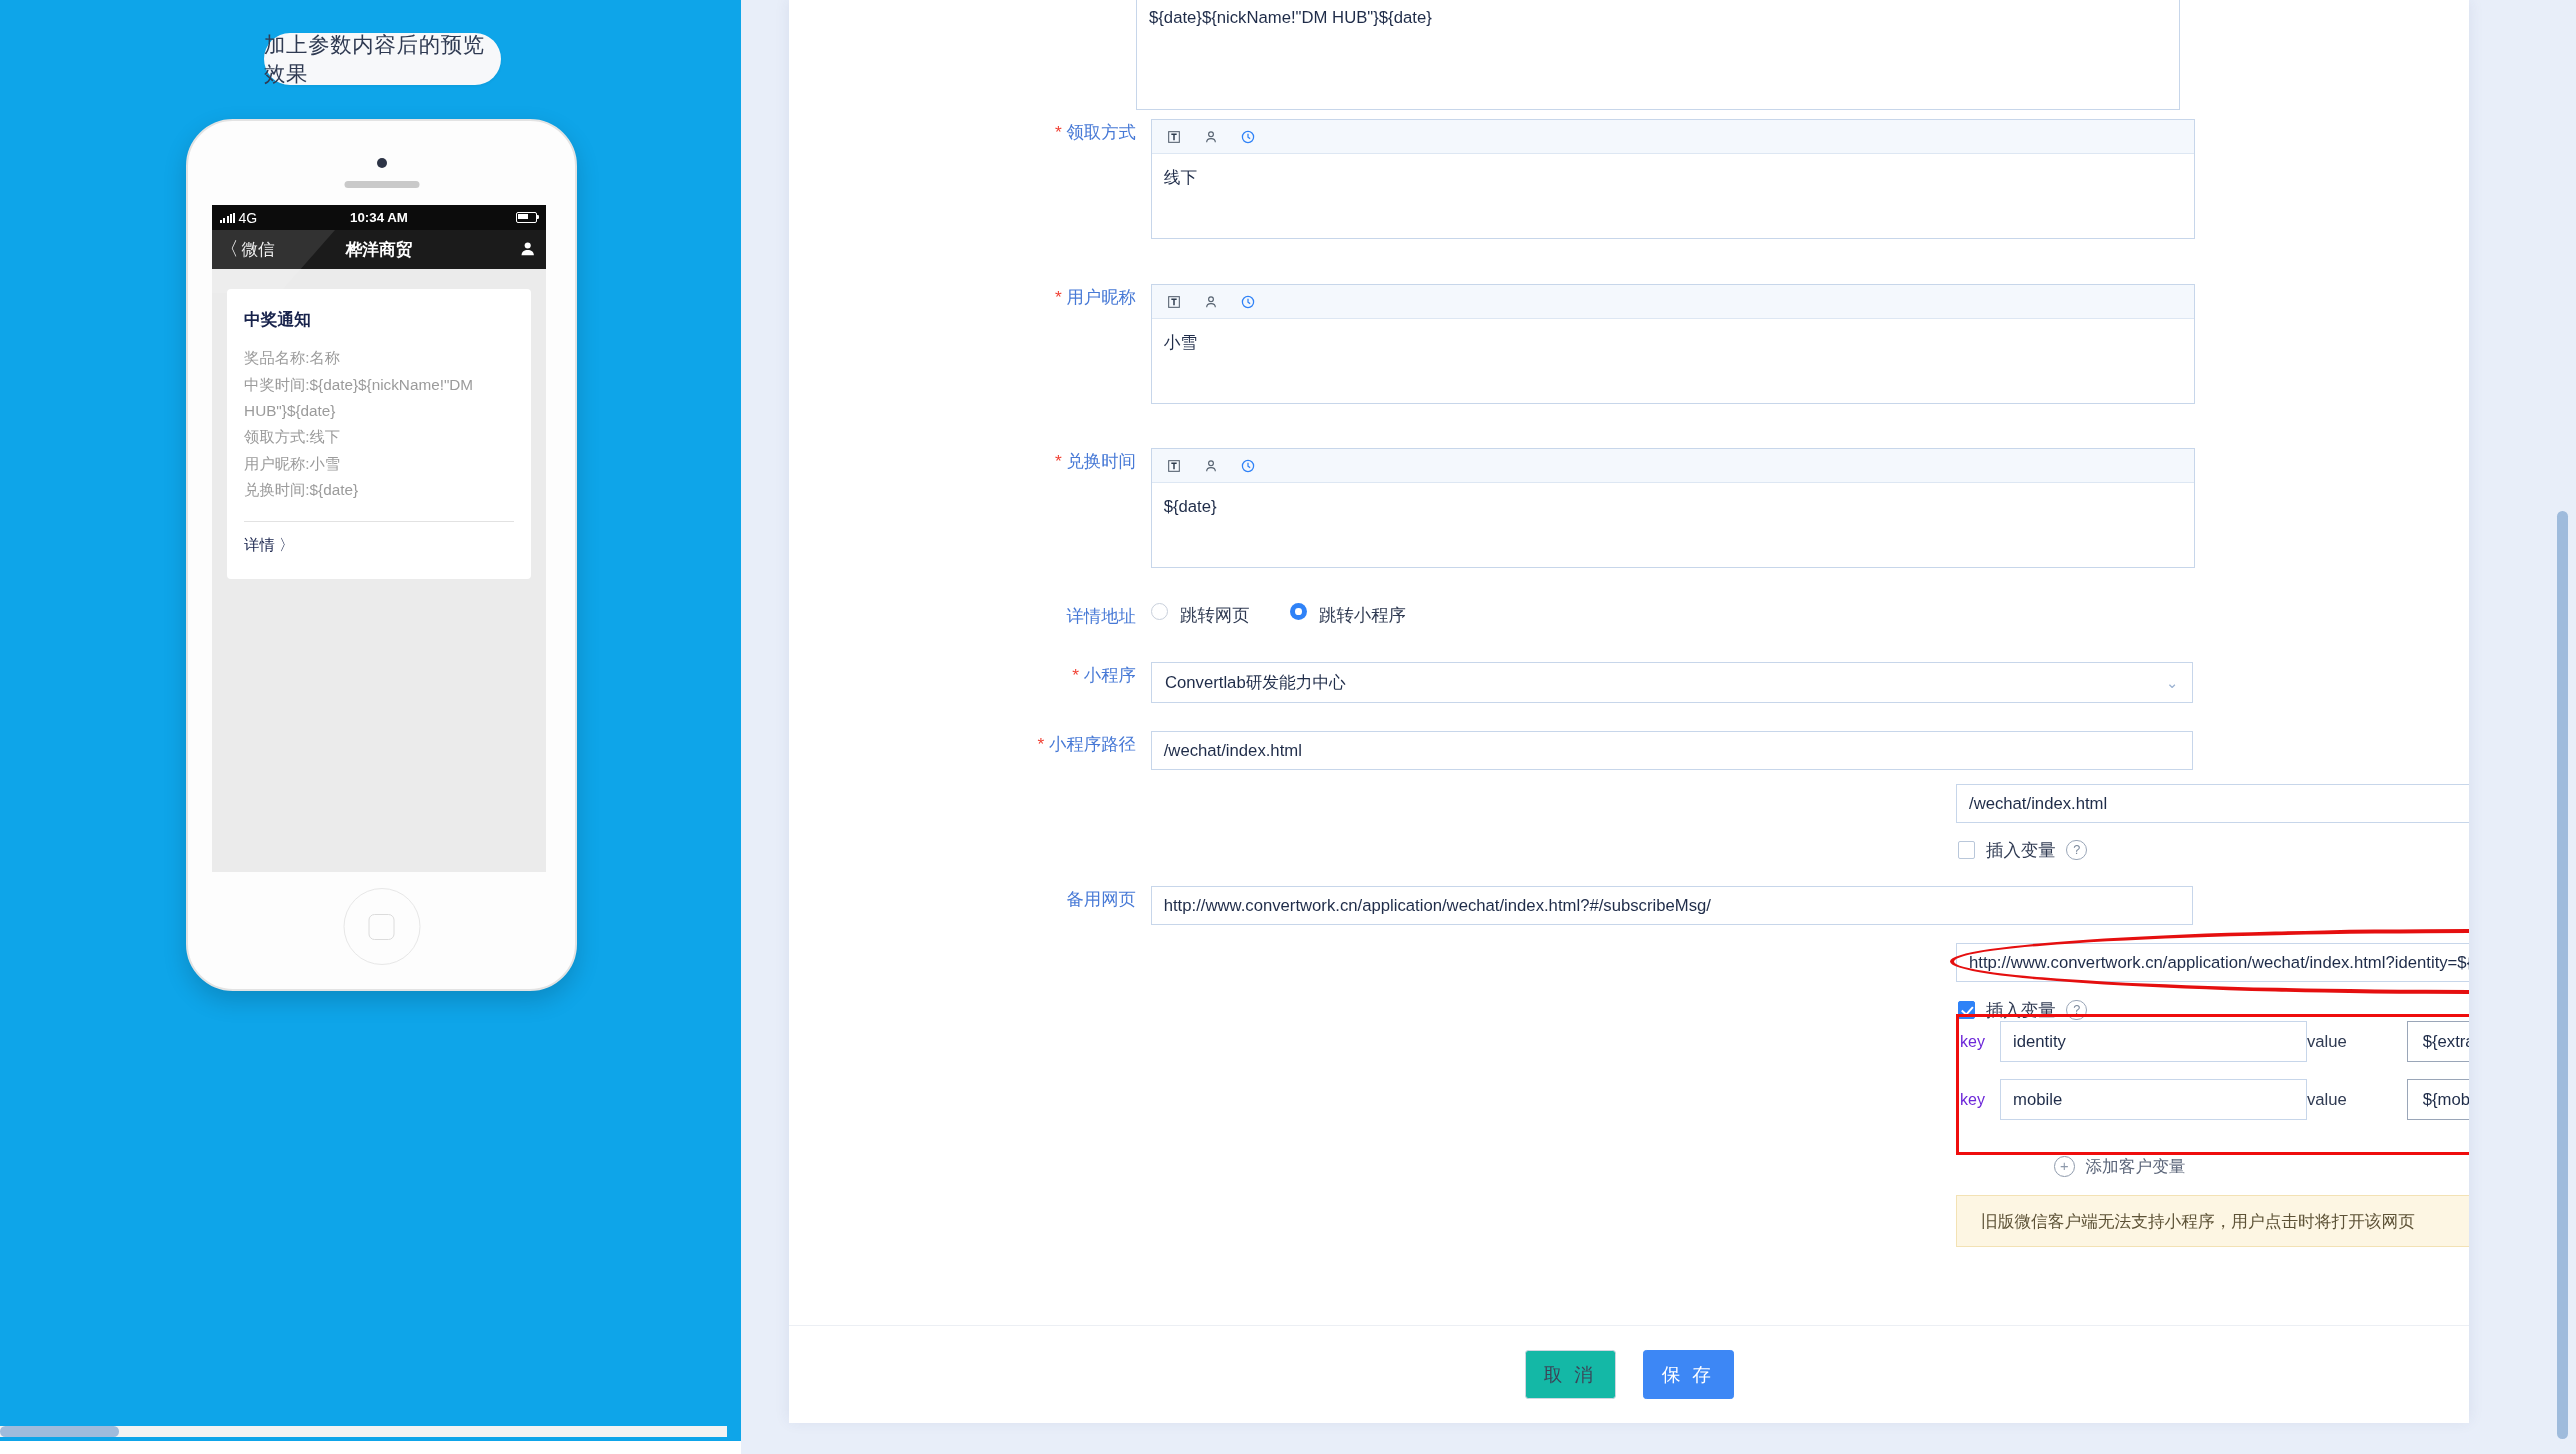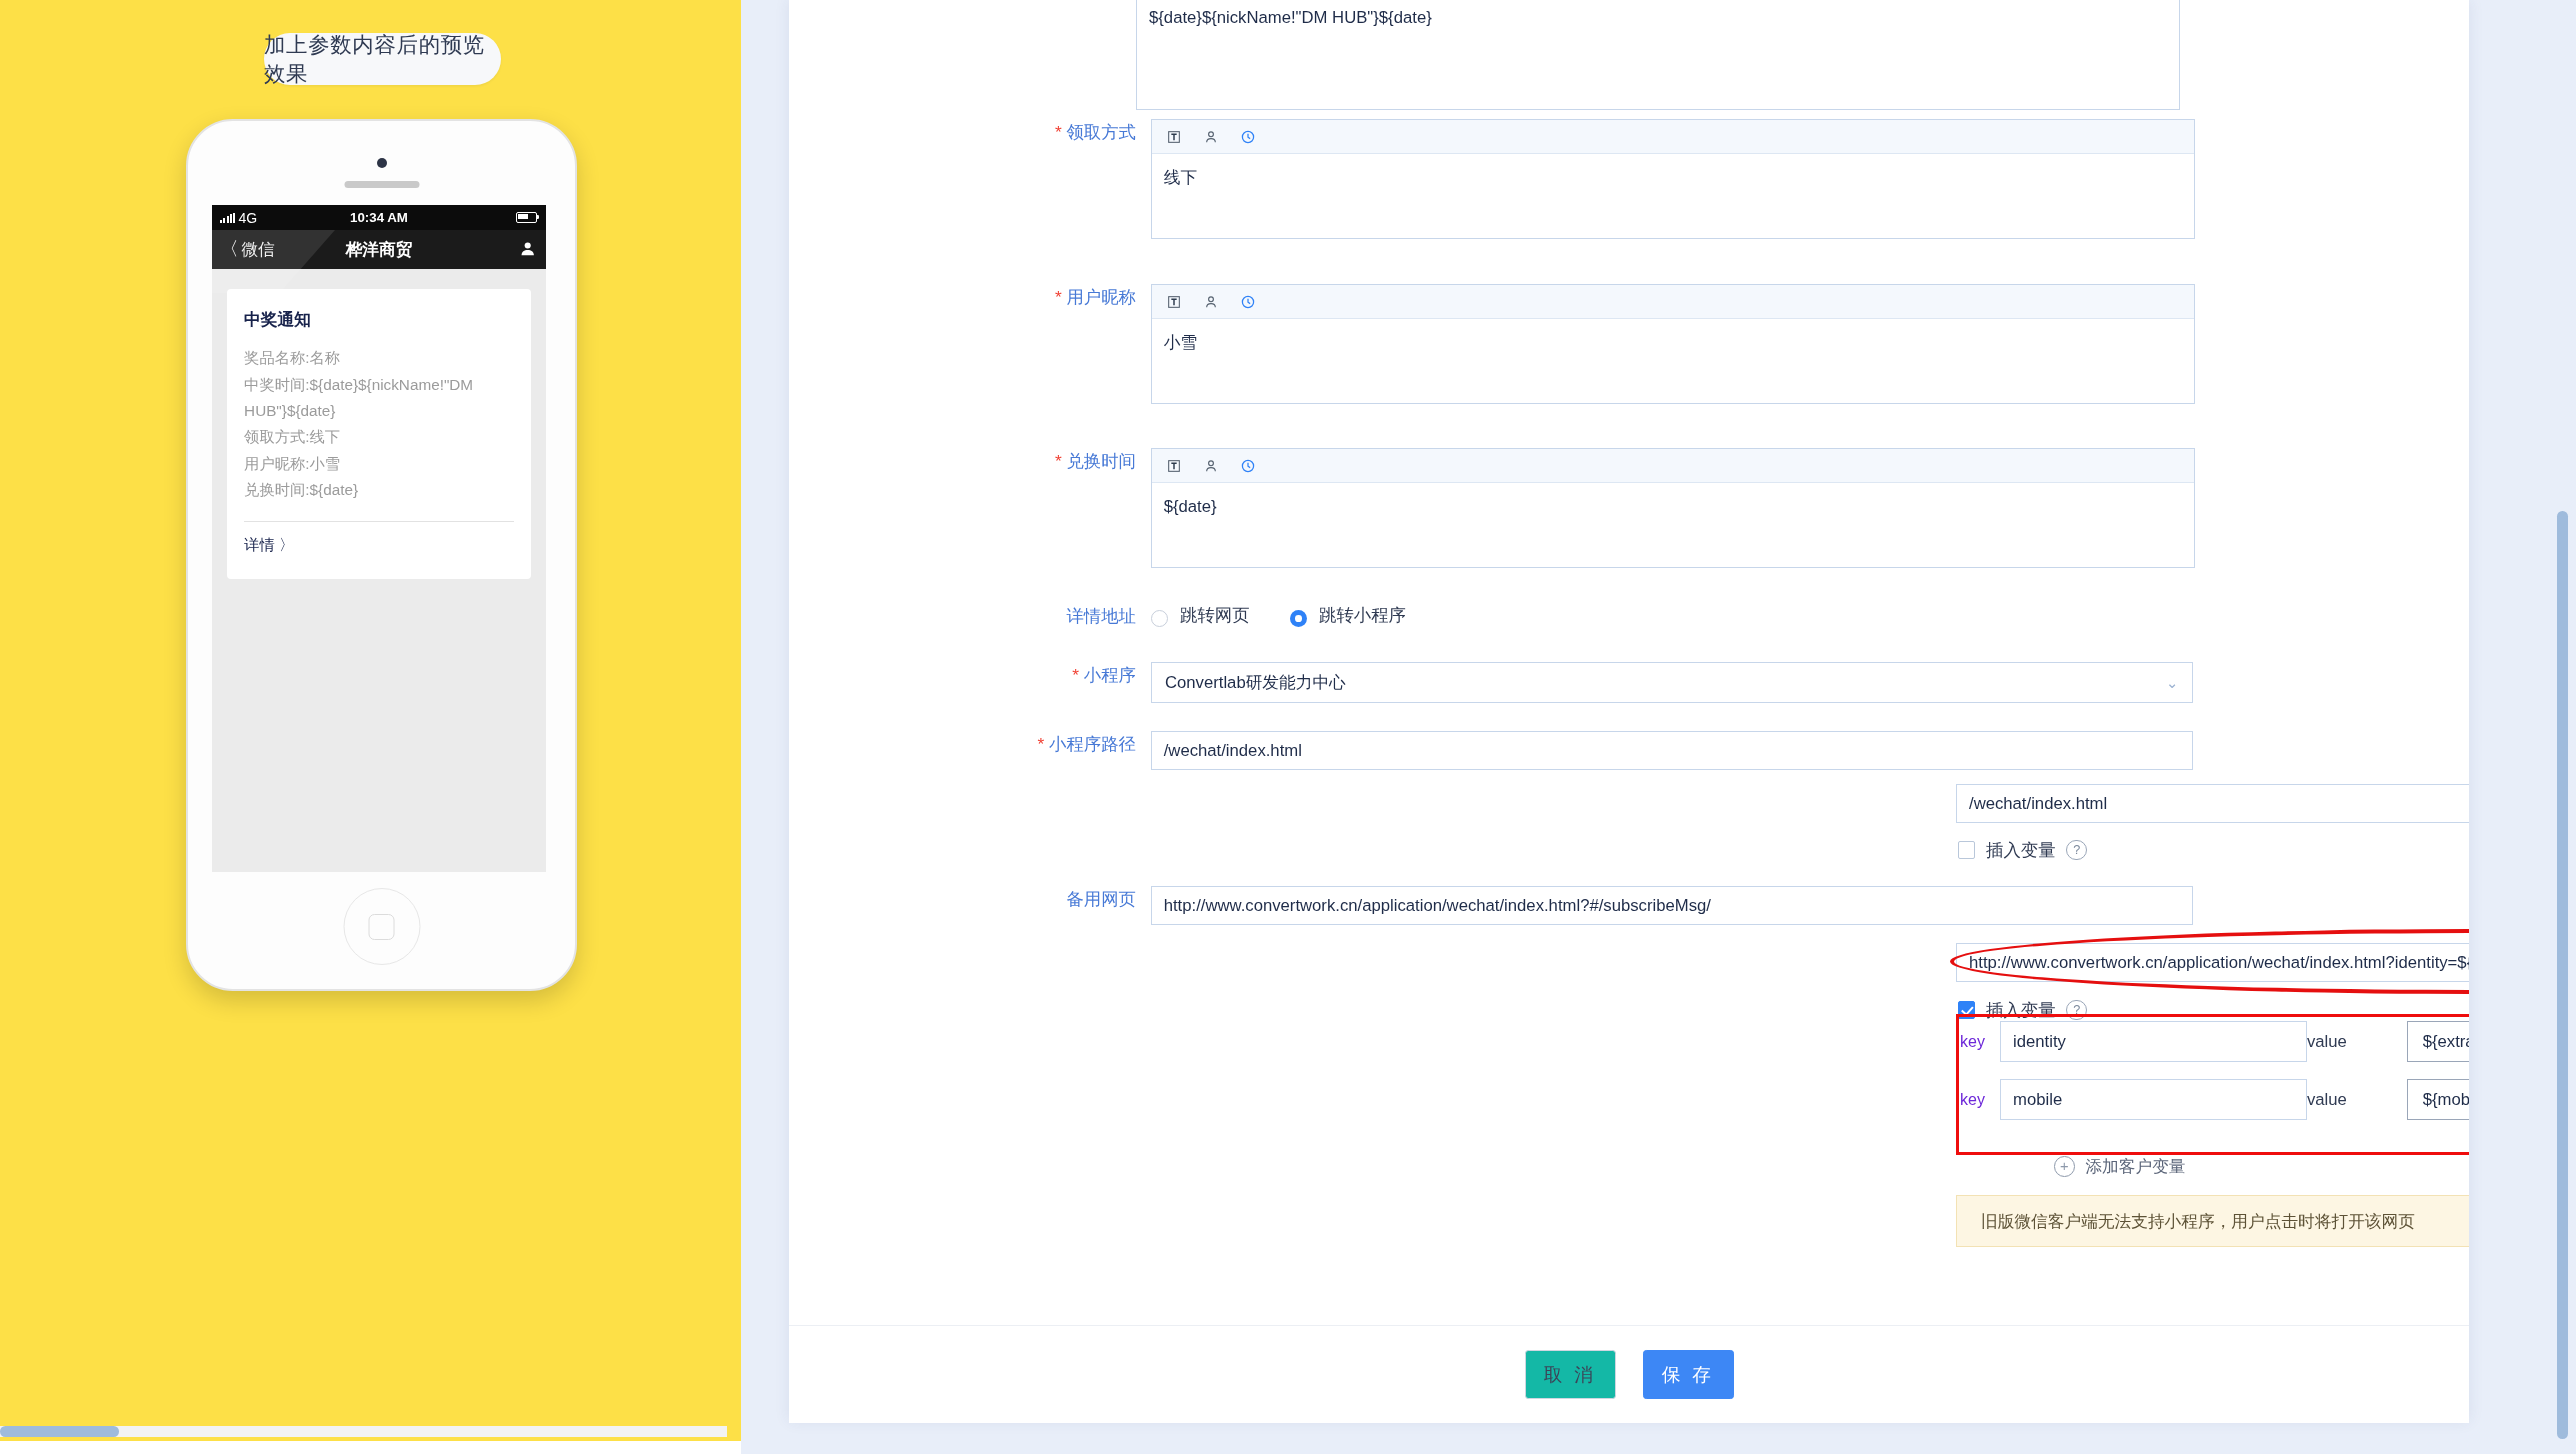--- a/index.html
+++ b/index.html
@@ -1,19 +1,19 @@
 <!DOCTYPE html>
 <html style="font-size:10.7px"><head>
 <meta charset="utf-8">
 <style>
   html,body{margin:0;padding:0;}
   body{width:2576px;height:1455px;background:#ffffff;font-family:"Liberation Sans","DejaVu Sans",sans-serif;overflow:hidden;position:relative;}
 
   
-  #preview-pane{position:absolute;left:0;top:0;width:741px;height:1441px;background:#fde047;}
+  #preview-pane{position:absolute;left:0;top:0;width:741px;height:1441px;background:#0ea5e9;}
   #preview-badge{position:absolute;left:264px;top:33px;width:237px;height:52px;background:#f7f8fa;border-radius:27px;
     display:flex;align-items:center;justify-content:center;box-shadow:0 1.3px 2.7px rgba(0,0,0,.06);}
   #preview-badge span{font-size:21.4px;color:#2f3a52;letter-spacing:0.7px;}
 
   
   #phone{position:absolute;left:186px;top:119px;width:387px;height:868px;background:#fdfdfd;border:2px solid #e3e3e3;
     border-radius:47px;box-shadow:0 9.3px 23px rgba(0,0,0,.16);}
   #phone-speaker{position:absolute;left:50%;top:60px;transform:translateX(-50%);width:75px;height:7.3px;border-radius:4px;background:#c9c9c9;}
   #phone-camera{position:absolute;left:50%;top:37px;transform:translateX(-50%);width:10px;height:10px;border-radius:50%;background:#2d3446;}
   #phone-home{position:absolute;left:50%;bottom:24px;transform:translateX(-50%);width:75px;height:75px;border-radius:50%;
@@ -61,21 +61,21 @@
 
   .editor{border:0.7px solid #c7d6ea;background:#fff;}
   .editor .toolbar{height:33px;background:#f4f8fd;border-bottom:0.7px solid #dde7f3;display:flex;align-items:center;gap:17.4px;padding:0 12px;}
   .editor .content{padding:10.7px 12px;font-size:16.7px;color:#1f2c49;line-height:1.5;}
   .tbtn{width:20px;height:20px;display:flex;align-items:center;justify-content:center;cursor:pointer;}
 
   .inp{border:0.7px solid #c7d6ea;background:#fff;height:39px;display:flex;align-items:center;padding:0 12px;font-size:16.7px;color:#1f2c49;}
   .sel{border:0.7px solid #c7d6ea;background:#fff;height:41px;display:flex;align-items:center;justify-content:space-between;padding:0 13.3px;font-size:16.7px;color:#1f2c49;}
   .sel .chev{color:#9bb2d2;font-size:14.7px;}
 
-  .radio-wrap{display:flex;align-items:flex-end;gap:12px;font-size:17.4px;color:#2f3a52;}
+  .radio-wrap{display:flex;align-items:flex-start;gap:12px;font-size:17.4px;color:#2f3a52;}
   .radio{width:17.4px;height:17.4px;border-radius:50%;border:1.3px solid #c8cfdb;background:#fff;box-sizing:border-box;}
   .radio.on{border:none;background:#2f82f7;position:relative;}
   .radio.on::after{content:"";position:absolute;left:5.3px;top:5.3px;width:6.7px;height:6.7px;border-radius:50%;background:#fff;}
 
   .cb-wrap{display:flex;align-items:center;gap:10.7px;font-size:17.4px;color:#2f3a52;}
   .cb{width:17.4px;height:17.4px;border:0.7px solid #b9c7da;background:#fff;box-sizing:border-box;border-radius:2px;}
   .cb.on{background:#2f82f7;border-color:#2f82f7;position:relative;}
   .cb.on::after{content:"";position:absolute;left:5.3px;top:2px;width:4.7px;height:8.7px;border:solid #fff;border-width:0 2px 2px 0;transform:rotate(42deg);}
   .help{width:18.7px;height:18.7px;border:1px solid #9aa6b8;border-radius:50%;display:flex;align-items:center;justify-content:center;
     font-size:12.7px;color:#7b889c;}

